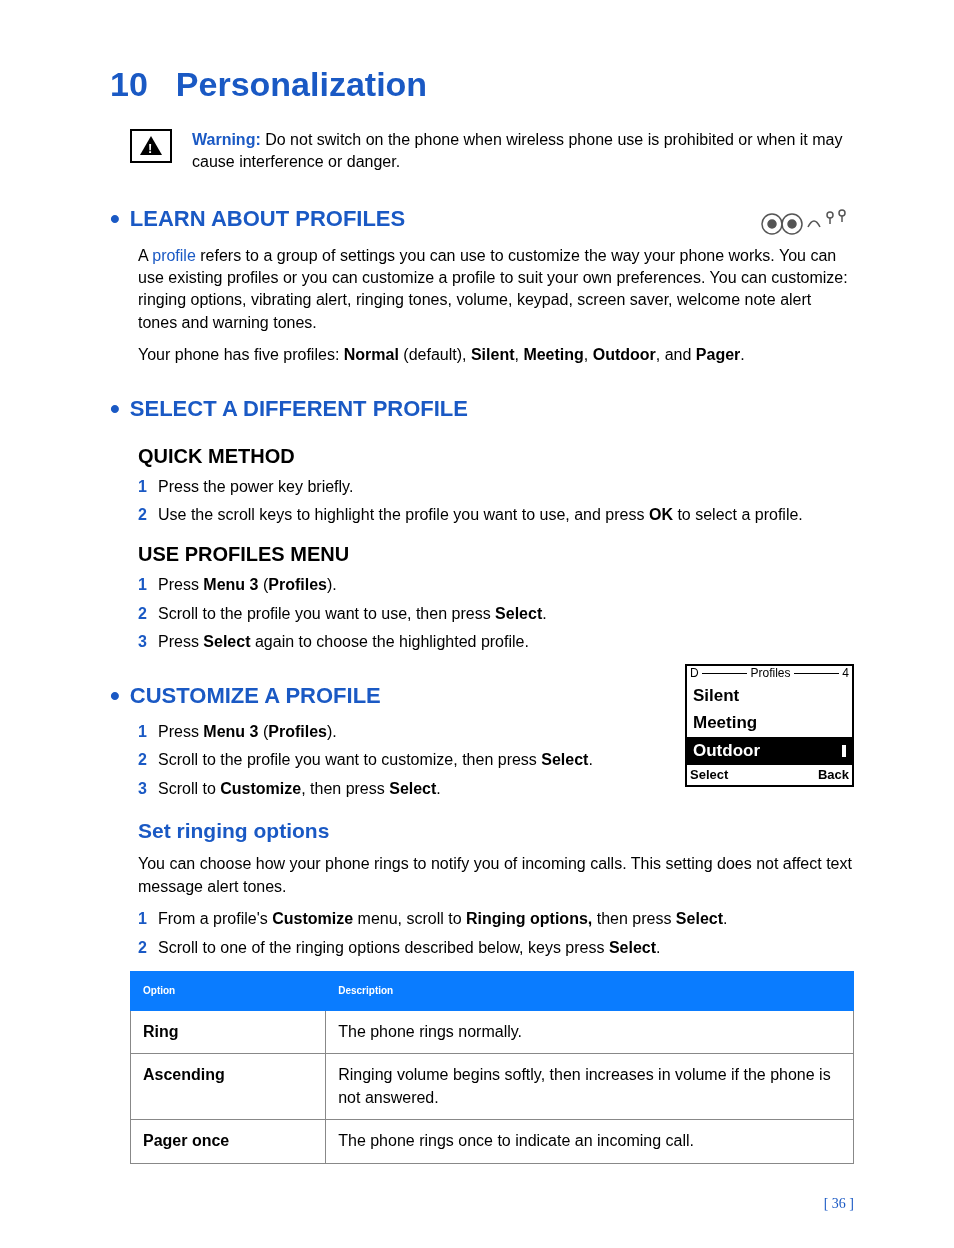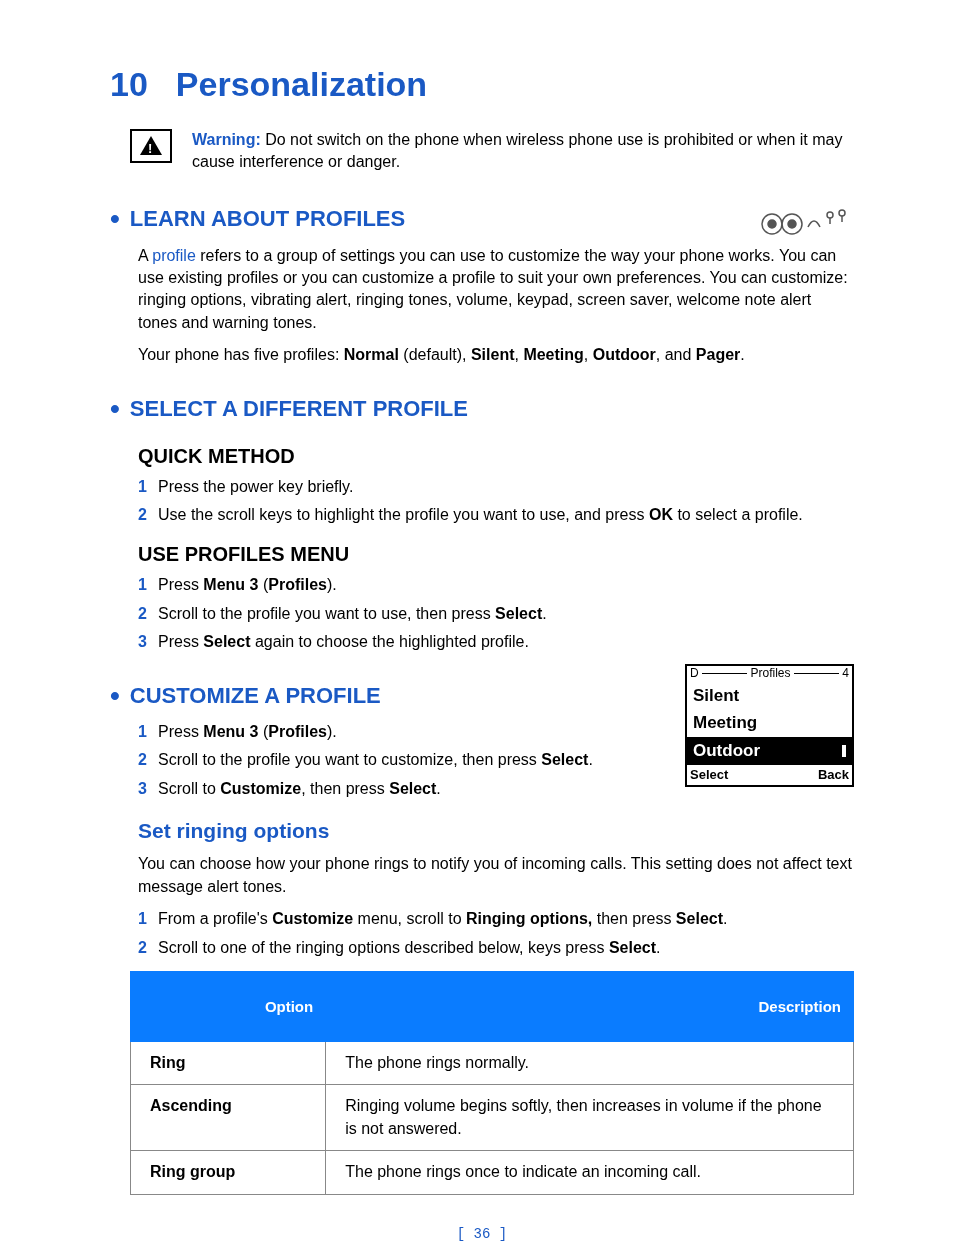--- a/index.html
+++ b/index.html
@@ -165,38 +165,38 @@
   table.options {
     border-collapse: collapse;
     width: 100%;
     margin: 12px 0 0 0;
     margin-left: 20px;
     width: calc(100% - 20px);
   }
   table.options th {
     background: #0a7cff;
     color: #fff;
-    text-align: right;
-    font-weight: bold;
-    padding: 24px 12px;
+    text-align: left;
+    font-weight: bold;
+    padding: 12px 12px;
     border: 1px solid #0a7cff;
     font-family: "Trebuchet MS", Arial, sans-serif;
-    font-size: 15px;
+    font-size: 10px;
   }
   table.options th:first-child { width: 27%; }
   table.options td {
     border: 1px solid #888;
-    padding: 10px 19px;
+    padding: 10px 12px;
     vertical-align: top;
   }
   table.options td.opt { font-weight: bold; }
   .page-num {
-    text-align: center;
-    color: #1a59c4;
-    font-family: Liberation Mono, monospace;
+    text-align: right;
+    color: #1a59c4;
+    font-family: Liberation Serif, serif;
     font-size: 14px;
     margin-top: 30px;
   }
   strong { font-weight: bold; }
   .clear { clear: both; }
 </style>
 </head>
 <body>
 
 <h1 class="chapter">
@@ -295,19 +295,19 @@
   </tr>
   <tr>
     <td class="opt">Ring</td>
     <td>The phone rings normally.</td>
   </tr>
   <tr>
     <td class="opt">Ascending</td>
     <td>Ringing volume begins softly, then increases in volume if the phone is not answered.</td>
   </tr>
   <tr>
-    <td class="opt">Ring group</td>
+    <td class="opt">Pager once</td>
     <td>The phone rings once to indicate an incoming call.</td>
   </tr>
 </tbody>
   </table>
 
 <div class="page-num">[ 36 ]</div>
 
 </body></html>

